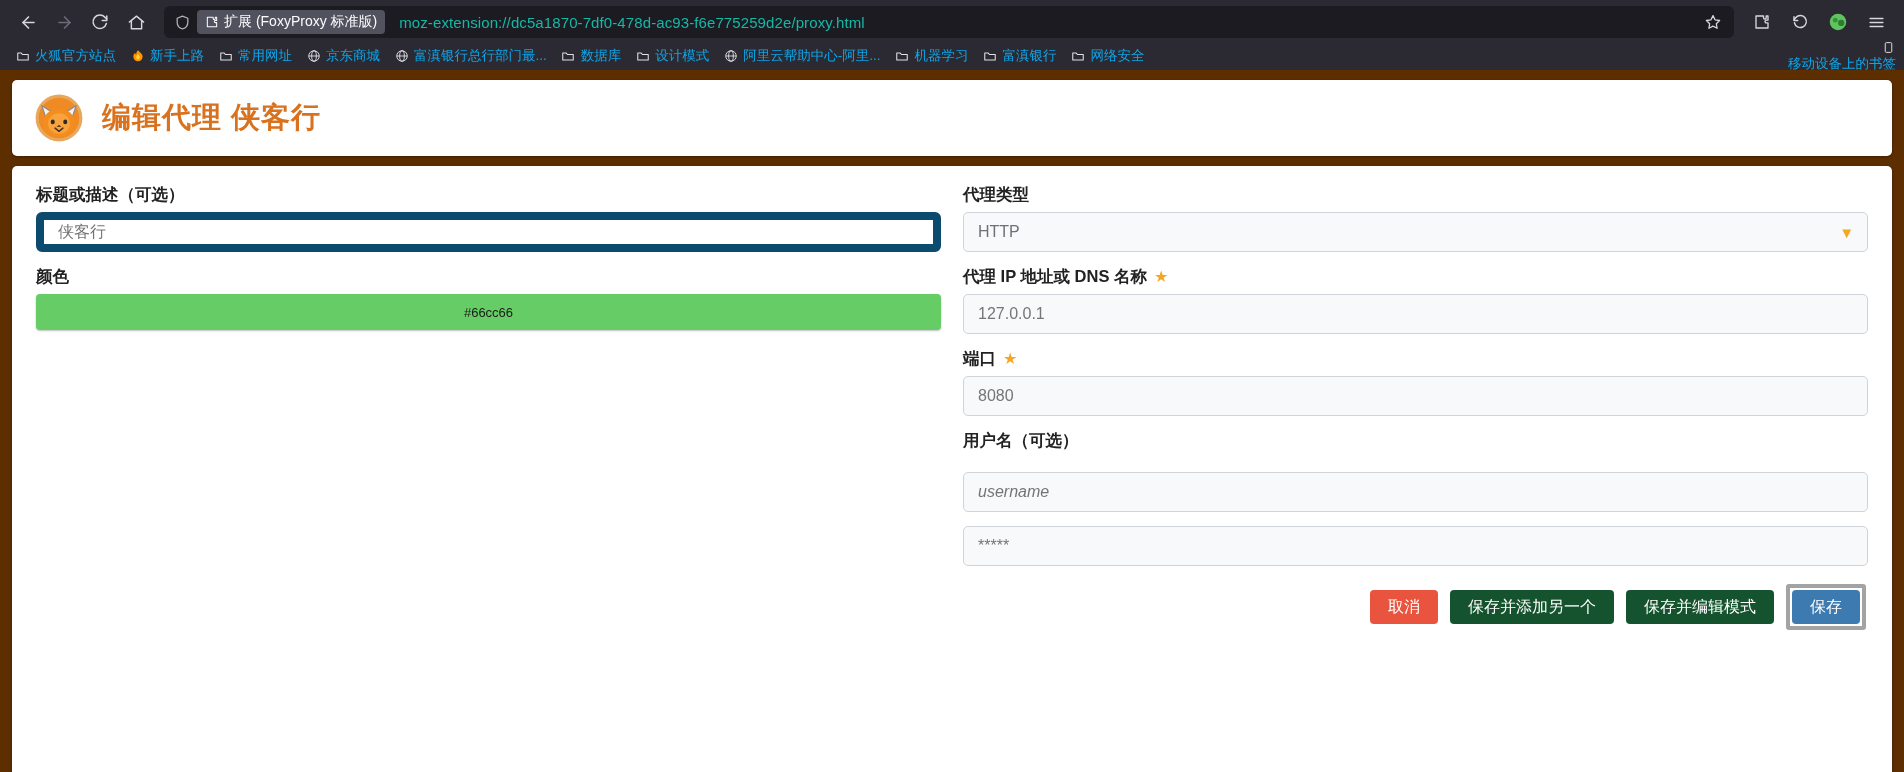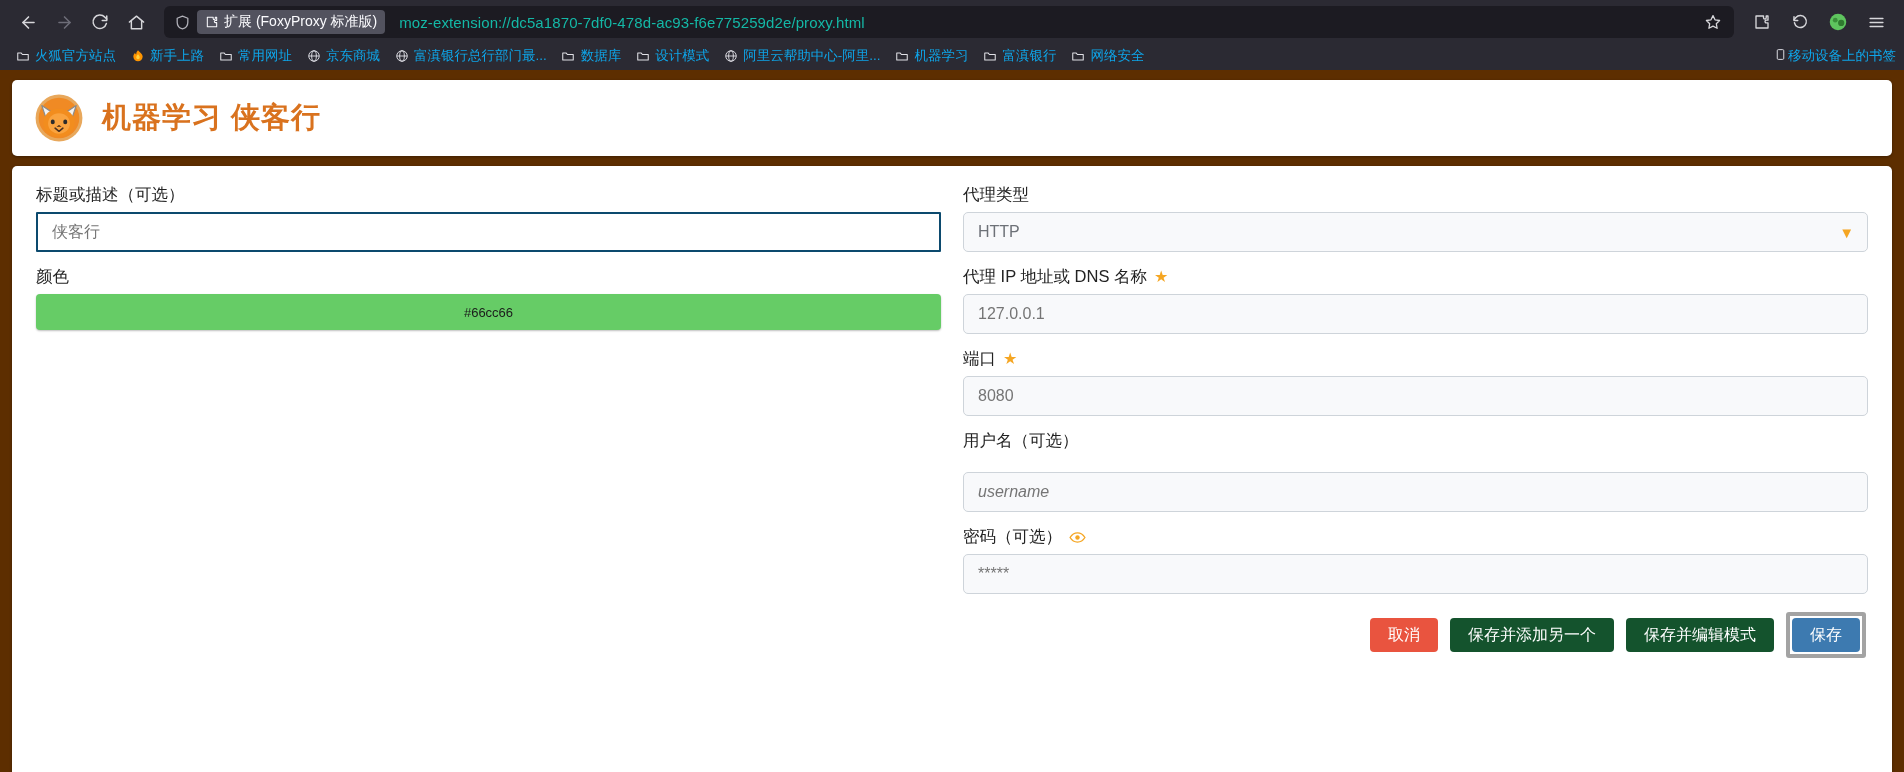--- a/index.html
+++ b/index.html
@@ -48,21 +48,21 @@
   .bookmarks {
     height:26px; display:flex; align-items:center;
     padding:0 8px 2px 8px; font-size:13px; color:#0ea5e9;
     background:#2b2a33; position:relative;
   }
   .bm {
     display:flex; align-items:center; gap:5px;
     padding:2px 7px; border-radius:4px; white-space:nowrap;
   }
   .bm-label { font-size:13.5px; }
-  .bm-right { margin-left:auto; display:flex; align-items:flex-start; }
+  .bm-right { margin-left:auto; display:flex; align-items:flex-end;flex-direction:column; }
   .ico { width:15px; height:15px; display:inline-flex; align-items:center; justify-content:center; flex:0 0 auto; }
 
   
   .page { padding:10px 12px 0 12px; }
   .card {
     background:#fff; border-radius:5px;
     box-shadow:0 1px 3px rgba(0,0,0,.35);
   }
   .header-card {
     display:flex; align-items:center; gap:18px;
@@ -74,35 +74,35 @@
     letter-spacing:1px;
   }
 
   .form-card { padding:18px 24px 16px 24px; min-height:630px; position:relative; }
   .cols { display:flex; gap:22px; }
   .col { flex:1 1 0; min-width:0; }
 
   .field { margin-bottom:14px; }
   .flabel {
     font-size:16.5px; color:#222; margin-bottom:6px;
-    display:flex; align-items:center; gap:7px;
+    display:flex; align-items:center; gap:7px;font-weight:bold;
   }
   .req-star { color:#f5a623; font-size:16px; line-height:1; }
   .eye-icon { display:inline-flex; align-items:center; }
 
   .inp {
     width:100%; height:40px;
     border:1px solid #ced4da; border-radius:5px;
     background:#f8f9fb; padding:0 14px;
     font-size:16px; color:#6d7177;
     font-family:inherit; outline:none;
     display:flex; align-items:center;
   }
   .inp.focused {
-    border:2px solid #0c4a6e; background:#fff; border-radius:1px;
+    border:8px solid #0c4a6e; background:#fff; border-radius:6px;
   }
   .inp.italic { font-style:italic;margin-top:20px; }
 
   .select-wrap { position:relative; }
   .select-arrow {
     position:absolute; right:14px; top:50%; transform:translateY(-50%);
     color:#f5a623; font-size:15px; pointer-events:none; line-height:1;
   }
 
   .color-swatch {
@@ -328,21 +328,21 @@
       <circle cx="32" cy="32" r="26" fill="#f08a24"></circle>
       <path d="M10 16 L16 34 L22 24 Z" fill="#f2f2f2" stroke="#8a8a8a" stroke-width="1.5" stroke-linejoin="round"></path>
       <path d="M54 16 L48 34 L42 24 Z" fill="#f2f2f2" stroke="#8a8a8a" stroke-width="1.5" stroke-linejoin="round"></path>
       <path d="M32 20 C20 20 12 28 12 38 C12 48 21 56 32 56 C43 56 52 48 52 38 C52 28 44 20 32 20 Z" fill="#f28d1e"></path>
       <path d="M32 26 C24 26 18 32 18 39 C18 47 25 52 32 52 C39 52 46 47 46 39 C46 32 40 26 32 26 Z" fill="#f9a33f"></path>
       <ellipse cx="24" cy="37" rx="2.6" ry="3.1" fill="#2b2b2b"></ellipse>
       <ellipse cx="40" cy="37" rx="2.6" ry="3.1" fill="#2b2b2b"></ellipse>
       <path d="M27 45 L32 49 L37 45" fill="none" stroke="#4a3020" stroke-width="2" stroke-linecap="round" stroke-linejoin="round"></path>
       <path d="M32 41 l-3.2 2.2 h6.4 Z" fill="#3a2416"></path>
     </svg>
-    <div class="header-title">机器学习 侠客行</div>
+    <div class="header-title">编辑代理 侠客行</div>
   </div>
 
   <div class="card form-card">
     <div class="cols">
 
       <div class="col">
 
         <div class="field">
           <div class="flabel">标题或描述（可选）</div>
           <input class="inp focused" type="text" placeholder="侠客行" style="">
@@ -384,29 +384,20 @@
           </div>
           <input class="inp" type="text" placeholder="8080" style="">
         </div>
 
         <div class="field">
           <div class="flabel">用户名（可选）</div>
           <input class="inp italic" type="text" placeholder="username" style="">
         </div>
 
         <div class="field">
-          <div class="flabel">
-            <span>密码（可选）</span>
-            <span class="eye-icon">
-              <svg width="17" height="13" viewBox="0 0 24 18" fill="none" stroke="#f5a623" stroke-width="1.9" stroke-linejoin="round">
-                  <path d="M1.5 9S5.5 2.5 12 2.5 22.5 9 22.5 9 18.5 15.5 12 15.5 1.5 9 1.5 9z"></path>
-                  <circle cx="12" cy="9" r="3.1" fill="#f5a623" stroke="none"></circle>
-                </svg>
-            </span>
-          </div>
           <input class="inp" type="text" placeholder="*****" style="">
         </div>
 
         <div class="actions">
           <button class="btn btn-cancel">取消</button>
           <button class="btn btn-orange">保存并添加另一个</button>
           <button class="btn btn-orange">保存并编辑模式</button>
           <span class="save-wrap">
             <button class="btn btn-save">保存</button>
           </span>

